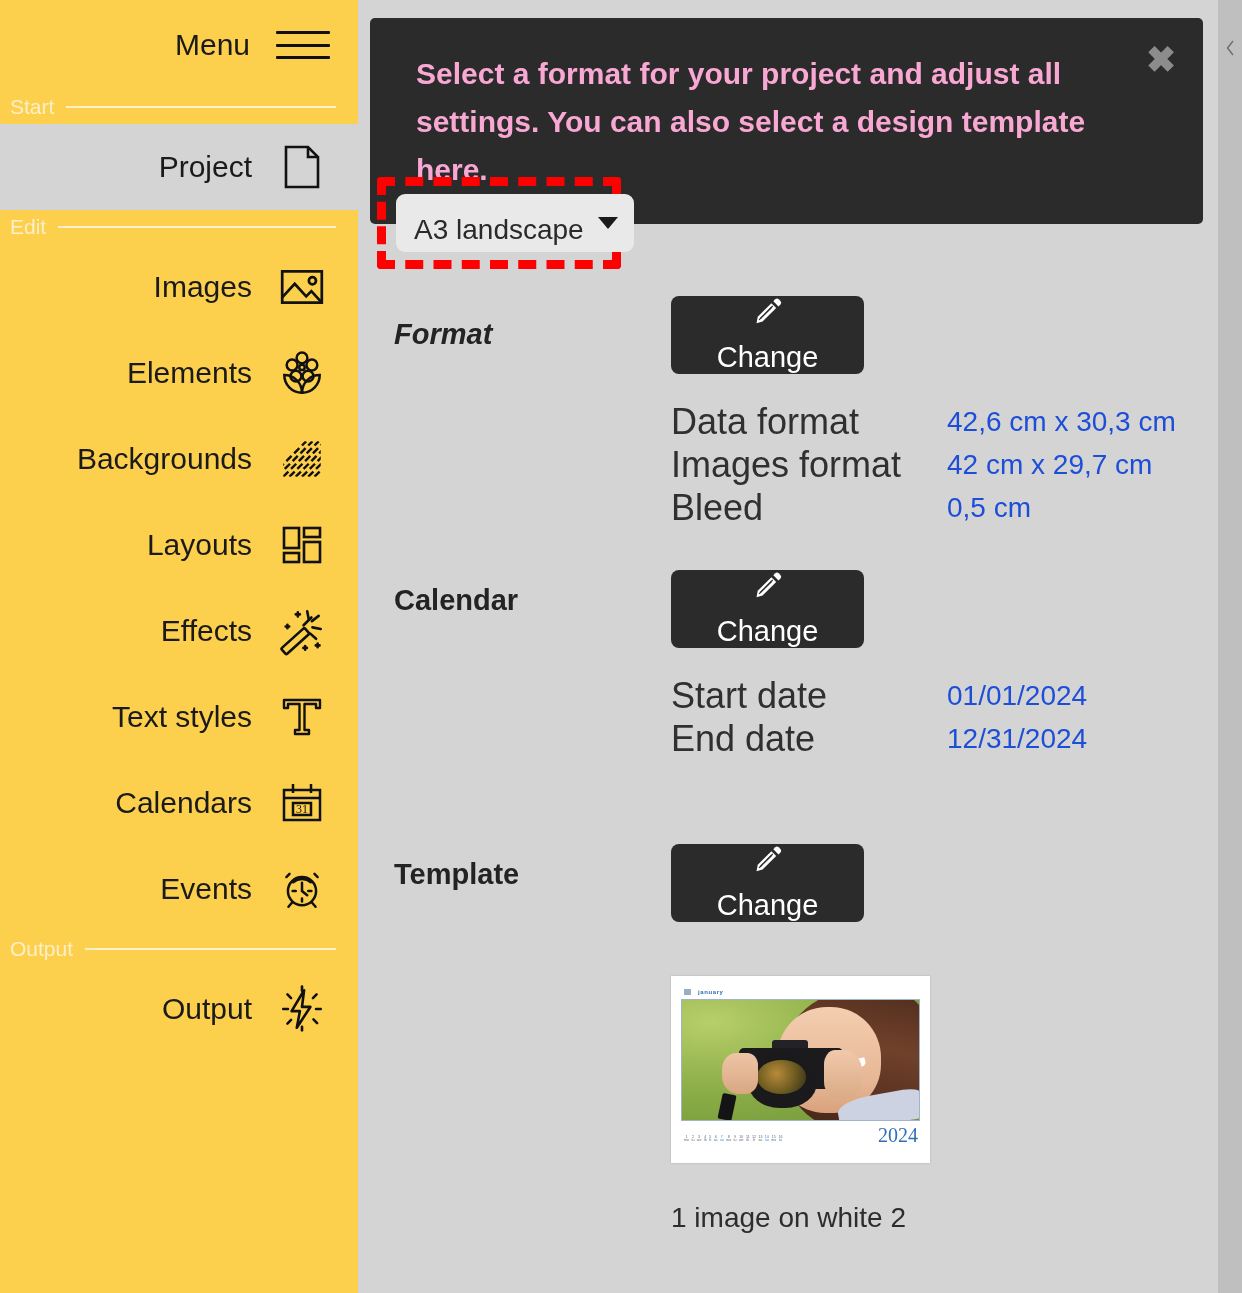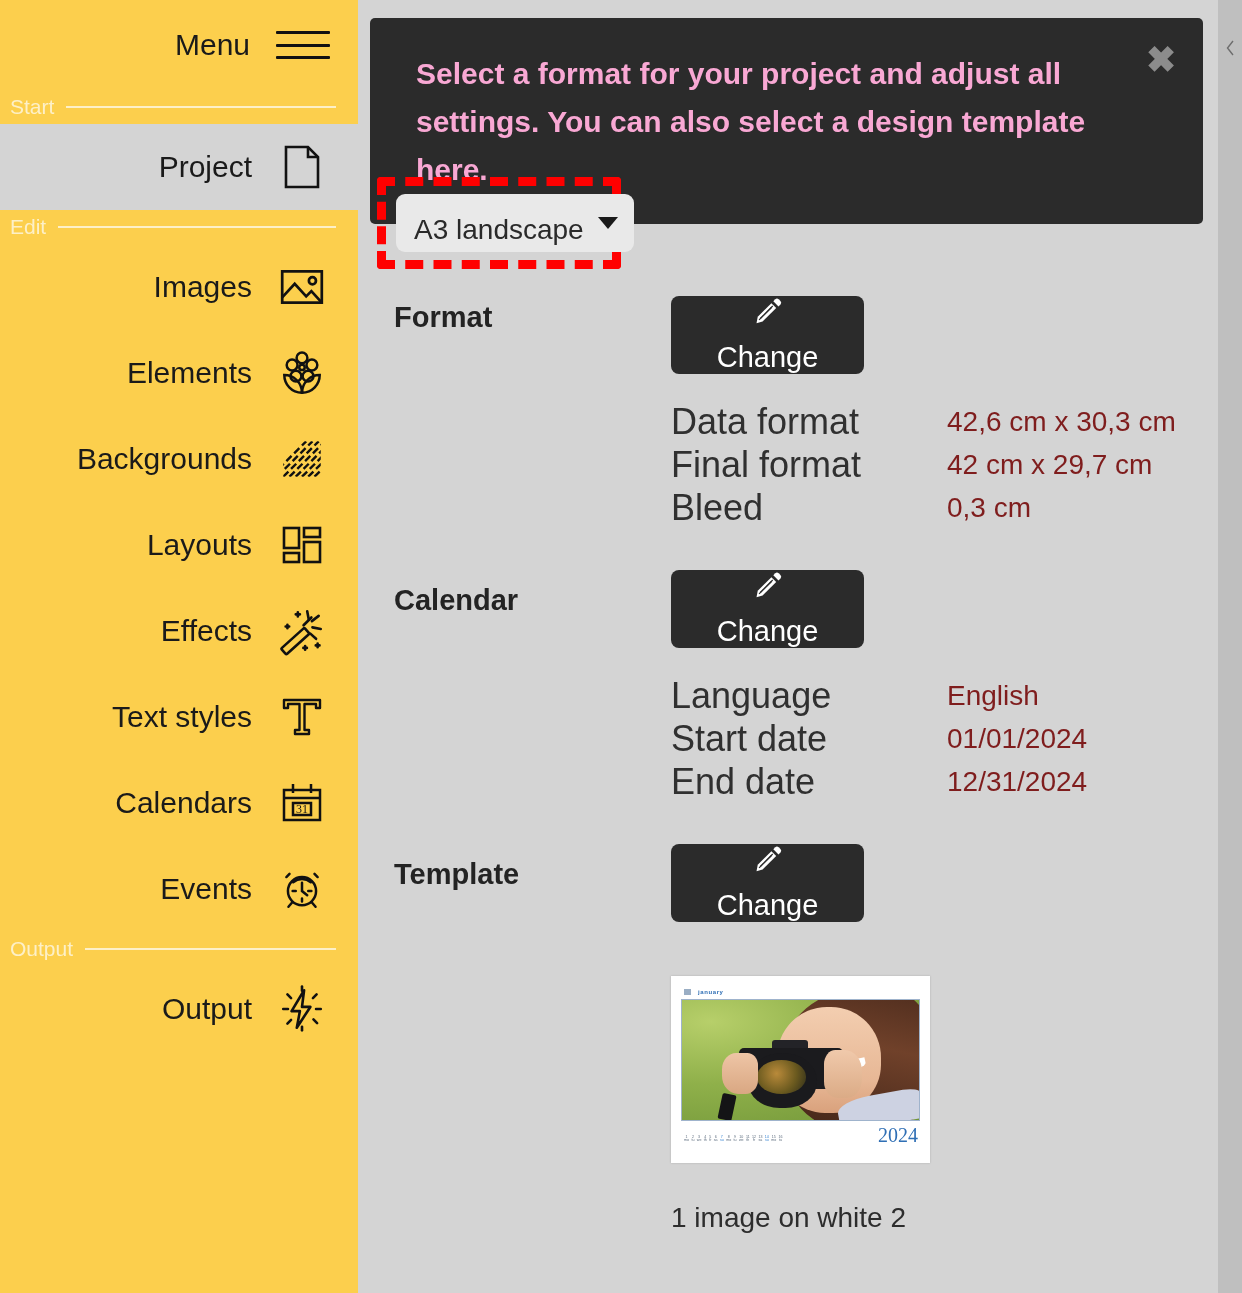--- a/index.html
+++ b/index.html
@@ -220,21 +220,21 @@
     height: 43px;
     align-items: center;
   }
   .kv-key {
     width: 276px;
     font-size: 36px;
     color: #303030;
   }
   .kv-val {
     font-size: 28px;
-    color: #7f1d1d;
+    color: #1d4ed8;
     white-space: nowrap;
   }
 
   
   .tpl-preview {
     position: absolute;
     left: 313px;
     top: 680px;
     width: 259px;
     height: 187px;
@@ -611,62 +611,58 @@
     <div class="highlight-box"></div>
 
     <div class="format-select">
       <span class="fs-label">A3 landscape</span>
       <span class="caret"></span>
     </div>
 
     <div class="settings">
 
       <section class="block">
-        <h2 class="block-title" style="top:5px;">Format</h2>
+        <h2 class="block-title" style="top:22px;font-style:italic;">Format</h2>
         <div class="change-btn" style="top:0px;">
           <svg class="pencil-icon" viewBox="0 0 24 24">
             <path d="M3.5 17.2 L14.8 5.9 l4 4 L7.5 21.2 l-5 1.3 z" fill="#fff"></path>
             <path d="M16.4 4.3 L18 2.7 a2 2 0 0 1 2.8 0 l1.5 1.5 a2 2 0 0 1 0 2.8 l-1.6 1.6 z" fill="#fff"></path>
             <path d="M5.6 18.6 L15.9 8.3" stroke="#2b2b2b" stroke-width="1" fill="none"></path>
             <path d="M4.6 19.8 L14.9 9.5" stroke="#2b2b2b" stroke-width="1" fill="none"></path>
           </svg>
           <span class="cb-label">Change</span>
         </div>
         <div class="kv-list" style="top:104px;">
           <div class="kv-row">
             <span class="kv-key">Data format</span>
             <span class="kv-val">42,6 cm x 30,3 cm</span>
           </div>
           <div class="kv-row">
-            <span class="kv-key">Final format</span>
+            <span class="kv-key">Images format</span>
             <span class="kv-val">42 cm x 29,7 cm</span>
           </div>
           <div class="kv-row">
             <span class="kv-key">Bleed</span>
-            <span class="kv-val">0,3 cm</span>
+            <span class="kv-val">0,5 cm</span>
           </div>
         </div>
       </section>
 
       <section class="block">
         <h2 class="block-title" style="top:288px;">Calendar</h2>
         <div class="change-btn" style="top:274px;">
           <svg class="pencil-icon" viewBox="0 0 24 24">
             <path d="M3.5 17.2 L14.8 5.9 l4 4 L7.5 21.2 l-5 1.3 z" fill="#fff"></path>
             <path d="M16.4 4.3 L18 2.7 a2 2 0 0 1 2.8 0 l1.5 1.5 a2 2 0 0 1 0 2.8 l-1.6 1.6 z" fill="#fff"></path>
             <path d="M5.6 18.6 L15.9 8.3" stroke="#2b2b2b" stroke-width="1" fill="none"></path>
             <path d="M4.6 19.8 L14.9 9.5" stroke="#2b2b2b" stroke-width="1" fill="none"></path>
           </svg>
           <span class="cb-label">Change</span>
         </div>
         <div class="kv-list" style="top:378px;">
-          <div class="kv-row">
-            <span class="kv-key">Language</span>
-            <span class="kv-val">English</span>
-          </div>
           <div class="kv-row">
             <span class="kv-key">Start date</span>
             <span class="kv-val">01/01/2024</span>
           </div>
           <div class="kv-row">
             <span class="kv-key">End date</span>
             <span class="kv-val">12/31/2024</span>
           </div>
         </div>
       </section>

